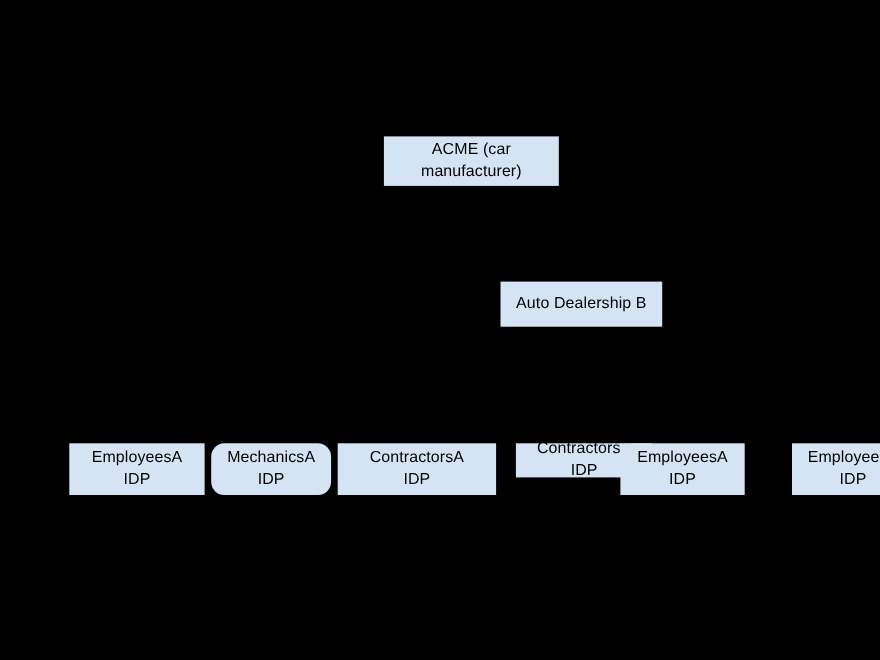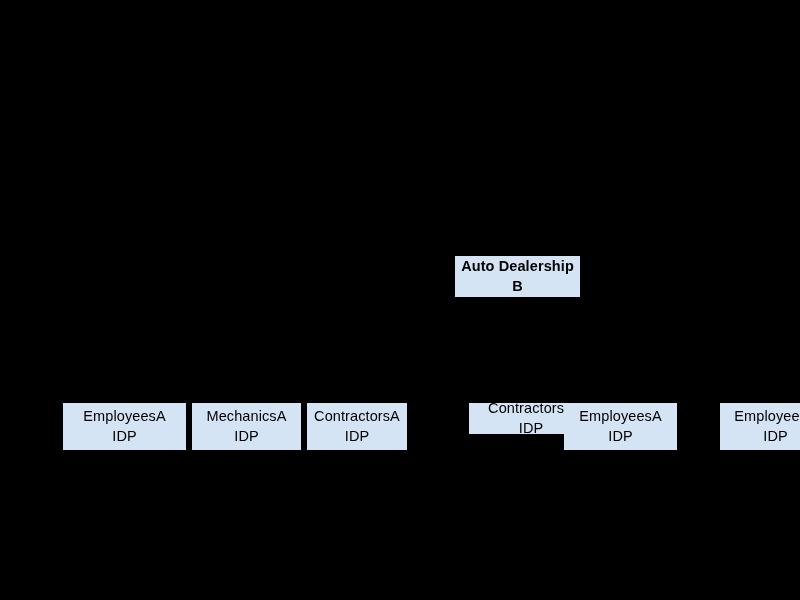--- a/index.html
+++ b/index.html
@@ -50,41 +50,41 @@
   
   #node-dealership-a {
     left: 277px;
     top: 256px;
     width: 148px;
     height: 41px;
   }
   #node-dealership-b {
     left: 455px;
     top: 256px;
-    width: 125px;
+    width: 147px;
     height: 41px;
-    font-weight: bold;
   }
   
   #node-employeesa-idp {
     left: 63px;
     top: 403px;
     width: 123px;
     height: 47px;
   }
   #node-mechanicsa-idp {
     left: 192px;
     top: 403px;
     width: 109px;
     height: 47px;
+    border-radius: 12px;
   }
   #node-contractorsa-idp {
     left: 307px;
     top: 403px;
-    width: 100px;
+    width: 144px;
     height: 47px;
   }
   #node-contractorsb-idp {
     left: 434px;
     top: 403px;
     width: 124px;
     height: 31px;
     margin-left: 35px;
   }
   #node-mechanicsb-idp {
@@ -99,20 +99,24 @@
     width: 111px;
     height: 47px;
     margin-left: 36px;
   }
 </style>
 </head>
 <body>
 
 <div id="diagram-canvas">
 
+  <div class="node-box" id="node-acme">
+    <span class="node-label">ACME (car
+manufacturer)</span>
+  </div>
 
 
   <div class="node-box" id="node-dealership-b">
     <span class="node-label">Auto Dealership B</span>
   </div>
 
   <div class="node-box" id="node-employeesa-idp">
     <span class="node-label">EmployeesA
 IDP</span>
   </div>

